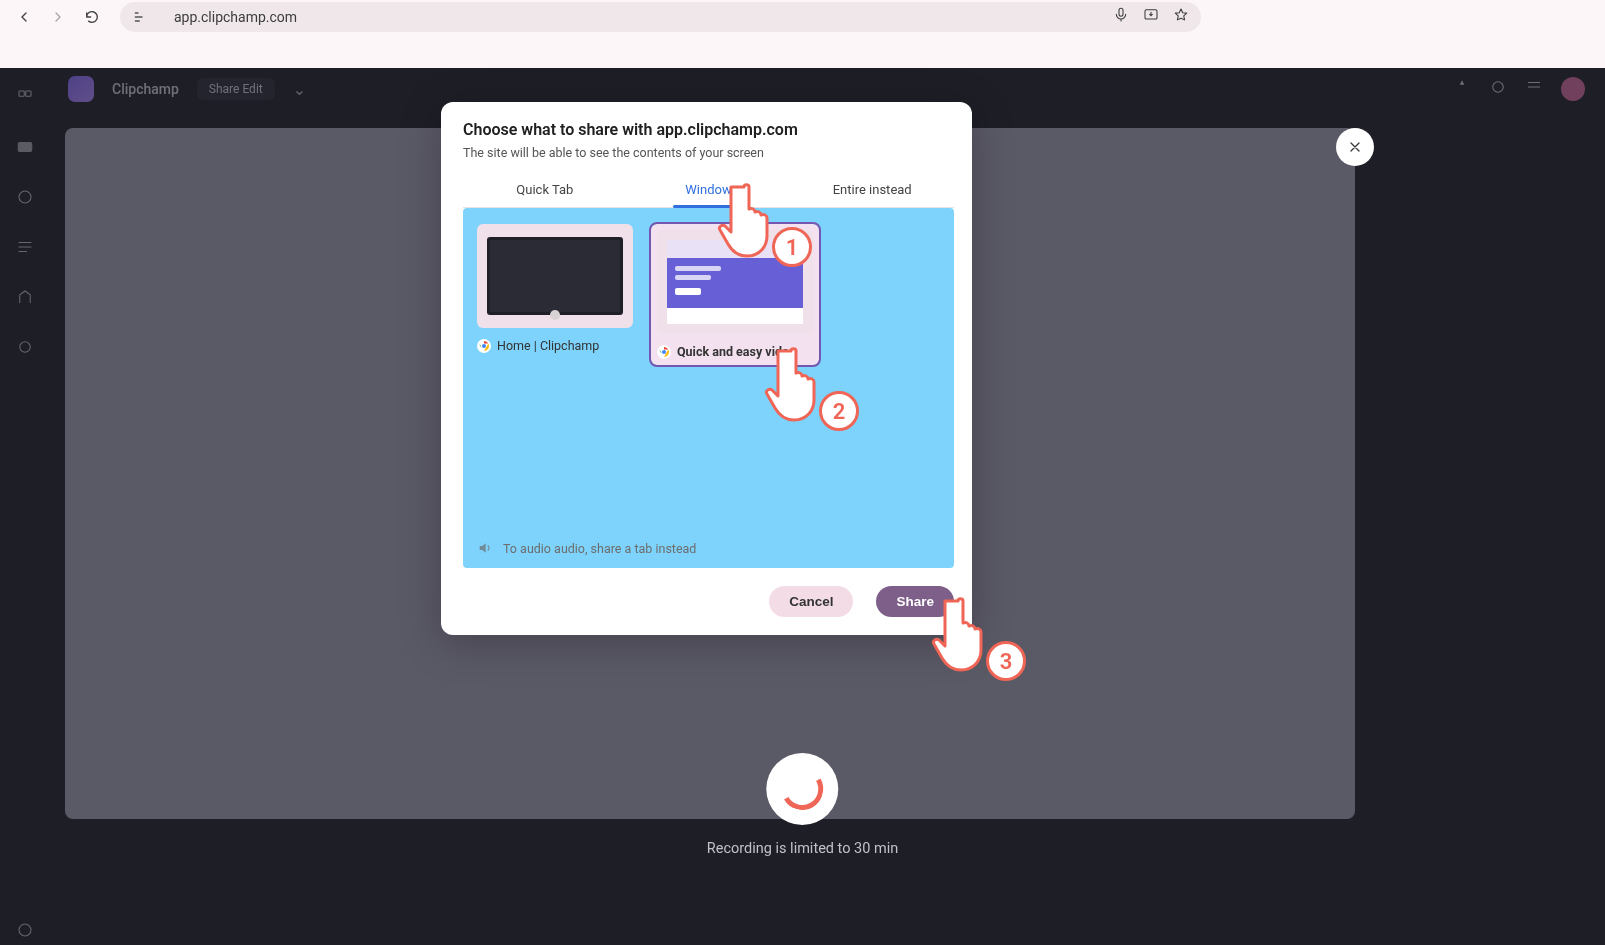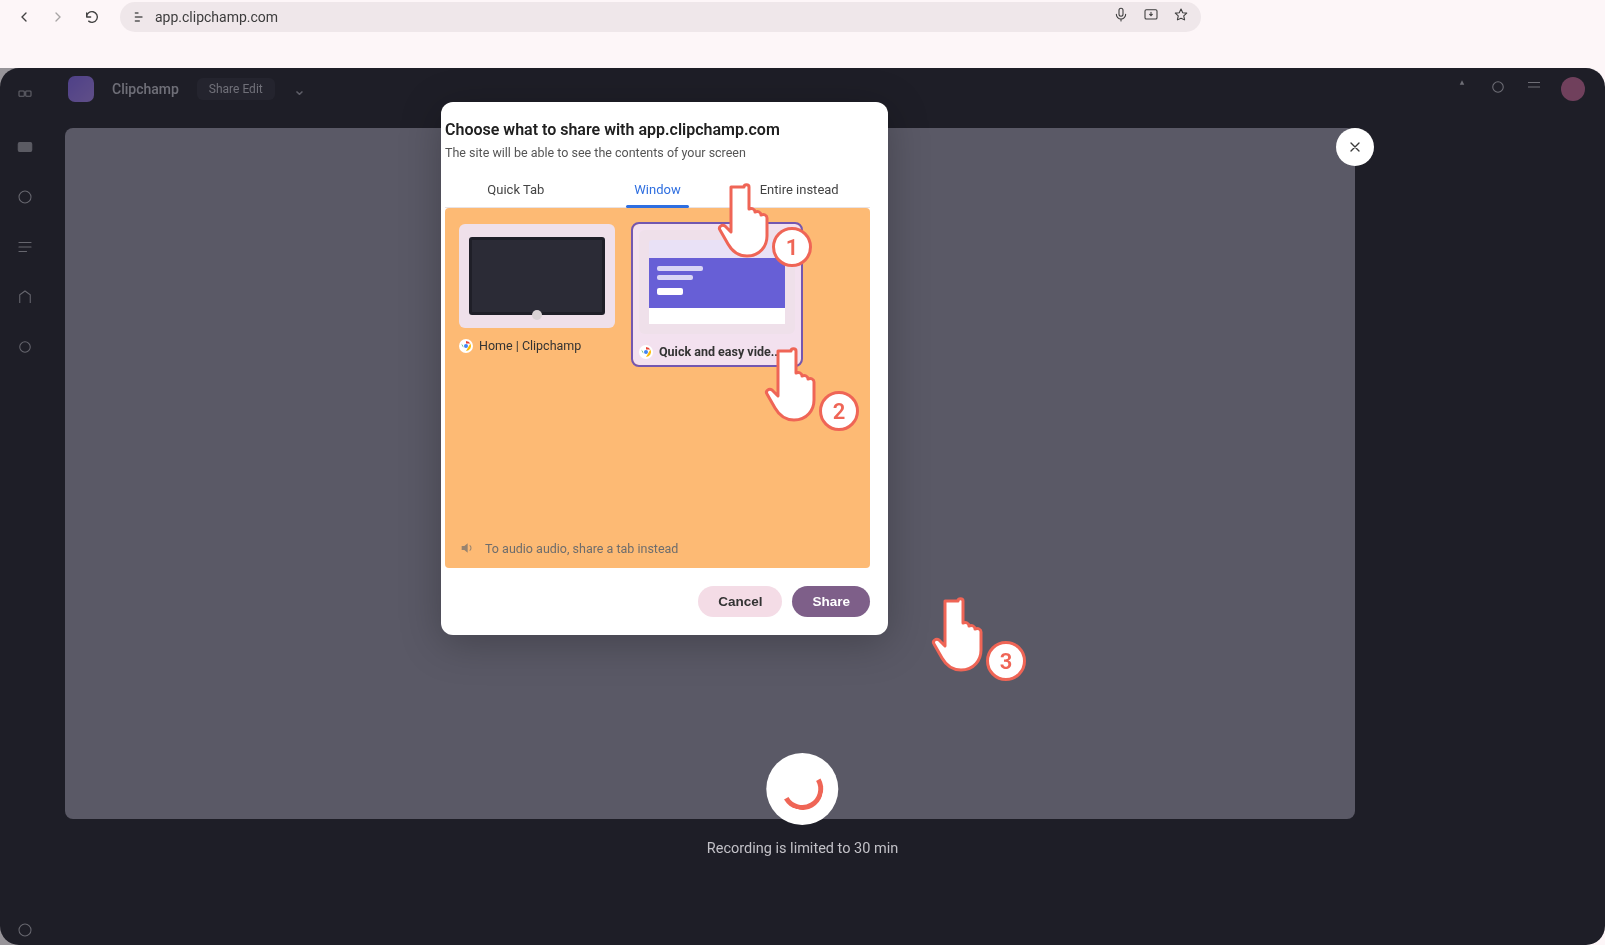--- a/index.html
+++ b/index.html
@@ -3,31 +3,31 @@
 <meta charset="utf-8">
 <style>
   * { box-sizing: border-box; margin: 0; padding: 0; }
   html, body { width: 1605px; height: 945px; overflow: hidden; font-family: -apple-system, BlinkMacSystemFont, "Segoe UI", Roboto, Arial, sans-serif; }
   body { background: #fdf6f8; }
 
   
   .browser-chrome { height: 34px; display: flex; align-items: center; padding: 0 10px; gap: 6px; }
   .nav-btn { width: 28px; height: 28px; border-radius: 50%; display: flex; align-items: center; justify-content: center; color: #424242; cursor: pointer; }
   .nav-btn svg { width: 16px; height: 16px; }
-  .addr-bar { flex: 1; height: 30px; background: #efe7ea; border-radius: 16px; display: flex; align-items: center; padding: 0 12px; gap: 5px; margin: 0 8px; color: #3c3c3c; }
+  .addr-bar { flex: 1; height: 30px; background: #efe7ea; border-radius: 16px; display: flex; align-items: center; padding: 0 12px; gap: 24px; margin: 0 8px; color: #3c3c3c; }
   .addr-bar .site-icon { width: 18px; display:flex; align-items:center; color:#555; }
   .addr-bar .url { flex: 1; font-size: 14px; }
   .addr-bar .right-icons { display: flex; gap: 14px; align-items: center; color:#3c3c3c; }
   .end-spacer { width: 380px; }
 
   
   .pink-strip { height: 34px; background:#fdf6f8; }
 
   
-  .app-dark { position: relative; height: 877px; background: #1e1e27; border-radius: 19px; }
+  .app-dark { position: relative; height: 877px; background: #1e1e27; }
 
   
   .left-rail { position:absolute; top:0; left:0; width:50px; height:100%; background:#1e1e27; display:flex; flex-direction:column; align-items:center; gap:26px; padding-top:20px; opacity:0.45; }
   .rail-item { width:28px; height:24px; display:flex; flex-direction:column; align-items:center; color:#cfcfd6; }
   .rail-item svg { width:18px; height:18px; opacity:0.9; }
 
   
   .app-top { position:absolute; top:0; left:50px; right:0; height:42px; display:flex; align-items:center; padding:0 18px; gap:18px; opacity:0.45; color:#d1d1da; }
   .brand-badge { width:26px; height:26px; border-radius:7px; background:linear-gradient(135deg,#8a6bff,#b18bff); }
   .brand-name { font-size:14px; font-weight:500; }
@@ -39,29 +39,29 @@
   .camera-panel { position:absolute; left:65px; top:60px; right:250px; bottom:126px; background:#5a5966; border-radius:8px; }
   .close-circle { position:absolute; top:60px; right:231px; width:38px; height:38px; border-radius:50%; background:#fff; display:flex; align-items:center; justify-content:center; color:#3a3a3a; }
 
   
   .record-wrap { position:absolute; bottom:88px; left:50%; transform:translateX(-50%); display:flex; flex-direction:column; align-items:center; gap:15px; }
   .record-btn { width:72px; height:72px; border-radius:50%; background:#fff; display:flex; align-items:center; justify-content:center; position:relative; }
   .spinner-arc { width:42px; height:42px; border-radius:50%; border:5px solid transparent; border-bottom-color:#ef6556; border-right-color:#ef6556; transform:rotate(15deg); }
   .limit-text { color:#c2c1c7; font-size:14.5px; font-weight:400; }
 
   
-  .share-dialog { position:absolute; top:34px; left:441px; width:447px; background:#fff; border-radius:12px; box-shadow:0 8px 40px rgba(0,0,0,0.25); padding:18px 18px 18px 4px; z-index:50; }
+  .share-dialog { position:absolute; top:34px; left:441px; width:531px; background:#fff; border-radius:12px; box-shadow:0 8px 40px rgba(0,0,0,0.25); padding:18px 18px 18px 22px; z-index:50; }
   .dlg-title { font-size:16px; font-weight:600; color:#202020; }
   .dlg-sub { font-size:12.5px; color:#555; margin-top:6px; }
   .tabs { display:flex; margin-top:14px; border-bottom:1px solid #e8e2e5; }
   .tab { flex:1; text-align:center; font-size:13px; color:#444; padding:8px 0 10px; cursor:pointer; }
   .tab.active { color:#2f6fe0; position:relative; }
   .tab.active::after { content:""; position:absolute; left:28%; right:28%; bottom:-1px; height:3px; background:#2f6fe0; border-radius:2px; }
 
-  .chooser-body { background:#fdba74; border-radius:4px; margin-top:0; padding:16px 14px 12px; height:360px; display:flex; flex-direction:column; }
+  .chooser-body { background:#7dd3fc; border-radius:4px; margin-top:0; padding:16px 14px 12px; height:360px; display:flex; flex-direction:column; }
   .win-grid { display:flex; gap:18px; }
   .win-card { width:156px; }
   .win-thumb { width:156px; height:104px; border-radius:6px; background:#efe0ea; padding:10px; display:flex; flex-direction:column; justify-content:center; }
   .win-card.selected { outline:2px solid #7457b0; border-radius:6px; padding:6px; width:168px; background:#f3e1ef; }
   .win-card.selected .win-thumb { width:100%; height:104px; }
   .thumb-inner1 { width:100%; height:78px; background:#2b2b36; border:3px solid #1f1f28; border-radius:3px; position:relative; }
   .thumb-inner1::after { content:""; position:absolute; bottom:-8px; left:50%; transform:translateX(-50%); width:10px; height:10px; background:#d9d2d5; border-radius:50%; }
   .thumb-purple { width:100%; height:100%; display:flex; flex-direction:column; }
   .tp-top { height:18px; background:#e9e1f6; border-radius:3px 3px 0 0; }
   .tp-main { flex:1; background:#675fd6; border-radius:0; padding:8px 8px; }
@@ -69,21 +69,21 @@
   .tp-l2 { width:36px; height:5px; background:#d9d5f5; border-radius:2px; margin-bottom:8px;}
   .tp-btn { width:26px; height:7px; background:#fff; border-radius:2px;}
   .tp-foot { height:16px; background:#fff; text-align:center; font-size:5px; color:#777; line-height:16px;}
   .win-label { display:flex; align-items:center; gap:6px; margin-top:10px; font-size:12.5px; color:#333; }
   .win-card.selected .win-label { font-weight:700; }
   .chrome-dot { width:14px; height:14px; border-radius:50%; background:#fff; display:inline-flex; align-items:center; justify-content:center; }
   .chrome-dot svg { width:12px; height:12px; }
   .audio-hint { margin-top:auto; display:flex; align-items:center; gap:10px; color:#6d6d6d; font-size:12.5px; }
   .audio-hint svg { width:16px; height:16px; opacity:0.7; }
 
-  .dlg-actions { display:flex; justify-content:flex-end; gap:10px; margin-top:18px; }
+  .dlg-actions { display:flex; justify-content:flex-end; gap:23px; margin-top:18px; }
   .btn { padding:8px 20px; border-radius:18px; font-size:13.5px; border:none; cursor:pointer; }
   .btn-cancel { background:#f4dce6; color:#333; font-weight:600; }
   .btn-share { background:#7e5f89; color:#fff; font-weight:600; }
 
   
   .hand { position:absolute; z-index:60; pointer-events:none; }
   .hand svg { display:block; }
   .hand .badge { position:absolute; width:40px; height:40px; border-radius:50%; background:#fff; border:3px solid #ef6556; color:#ef6556; font-size:22px; font-weight:600; display:flex; align-items:center; justify-content:center; }
   .hand1 { top:113px; left:716px; }
   .hand1 .badge { top:46px; left:56px; }

